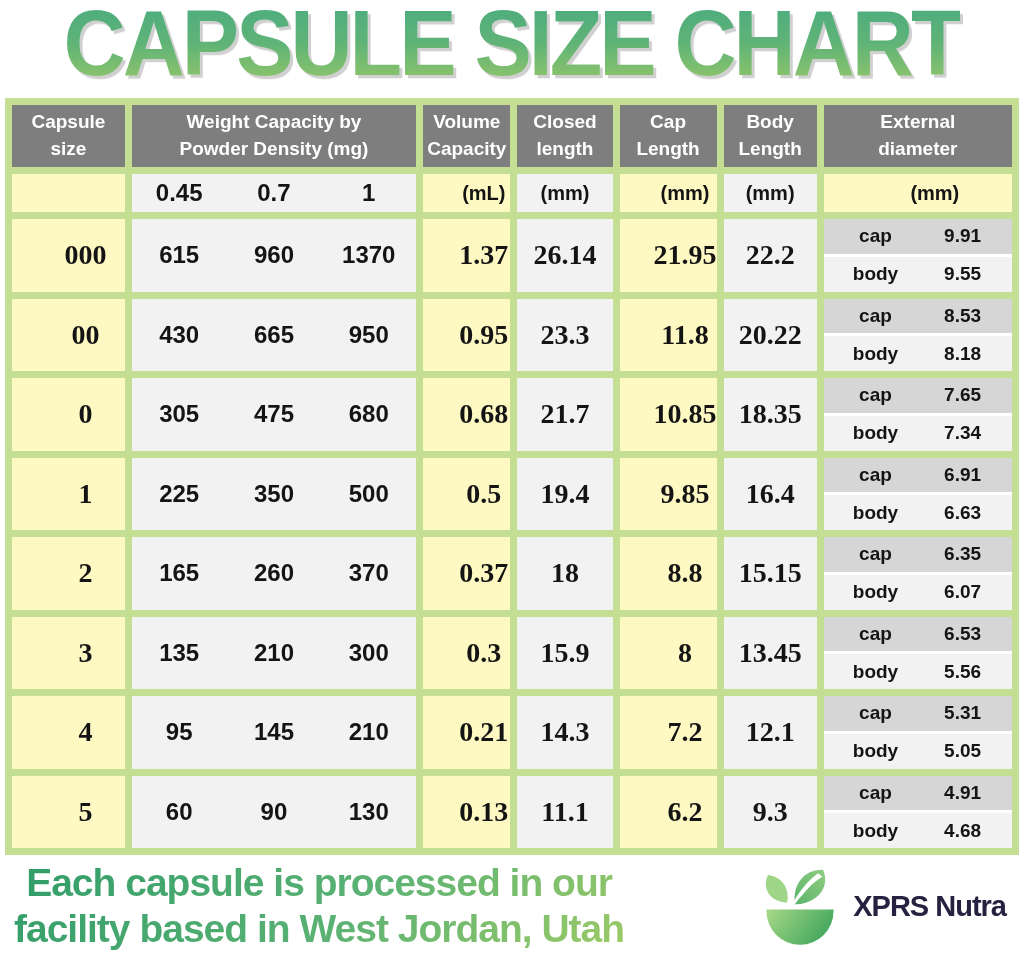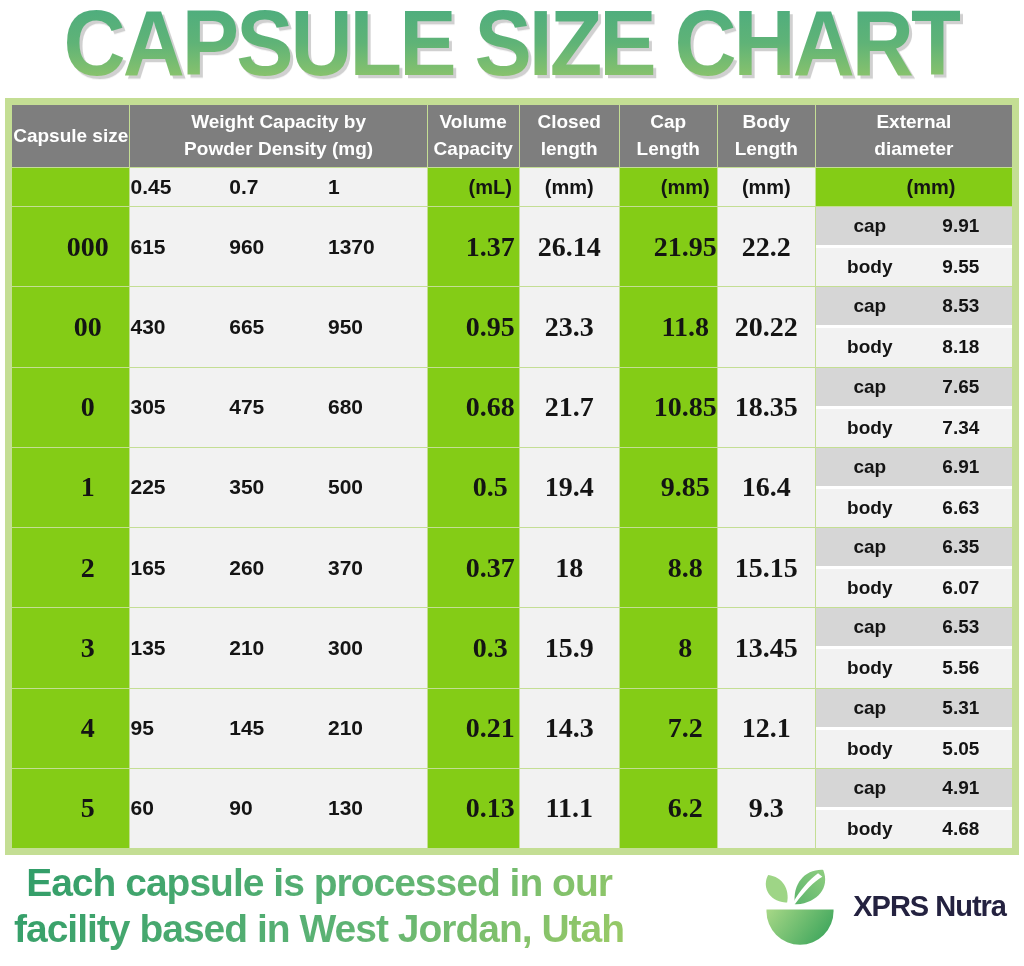--- a/index.html
+++ b/index.html
@@ -20,29 +20,29 @@
 
   
   .table {
     margin: 2px 5px 0 5px;
     height: 757px;
     background: #c4de94;
     padding: 7px;
     display: grid;
     grid-template-columns: 115fr 290fr 89fr 97fr 95fr 95fr 192fr;
     grid-template-rows: 62px 38px repeat(8, 1fr);
-    gap: 1px;
+    gap: 7px;
   }
   .cell { display: flex; align-items: center; justify-content: center; text-align: center; }
   .cell.hdr { background: #7e7e7e; color: #ffffff; font-weight: bold; font-size: 19px; line-height: 1.4; flex-direction: column; }
-  .cell.gray { background: #84cc16; padding-left: 34px; }
+  .cell.gray { background: #fef9c3; padding-left: 34px; }
   .cell.light { background: #f2f2f2; }
   .cell.txt { font-weight: bold; font-size: 28px; color: #141414; font-family: Liberation Serif, serif; }
   .thirds { display: grid; grid-template-columns: 1fr 1fr 1fr; align-items: center; }
-  .thirds span { text-align: left; font-weight: bold; font-size: 21px; color: #141414; }
+  .thirds span { text-align: center; font-weight: bold; font-size: 24px; color: #141414; }
   .units { font-weight: bold; font-size: 20px; color: #141414; }
 
   
   .ext { display: flex; flex-direction: column; gap: 3px; background: #ffffff; padding: 0; }
   .ext-half { flex: 1; display: grid; grid-template-columns: 55% 45%; align-items: center; }
   .ext-half.cap  { background: #d6d6d6; }
   .ext-half.body { background: #f2f2f2; }
   .ext-half span { font-weight: bold; font-size: 19px; color: #141414; text-align: center; }
   .ext-half .val { padding-right: 14px; }
 

